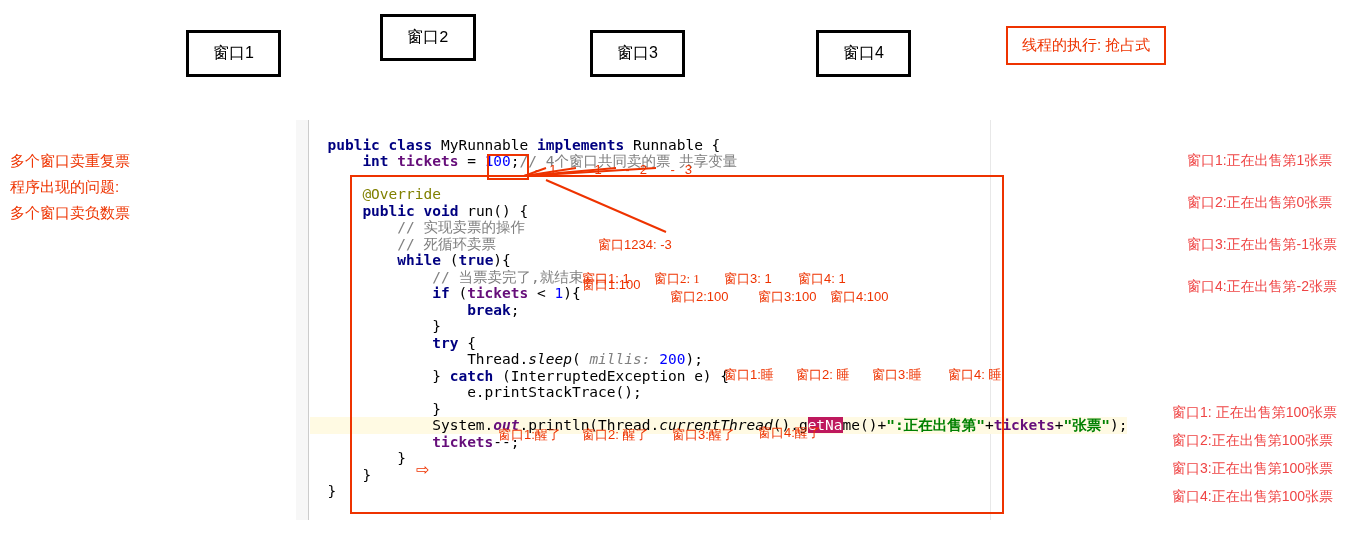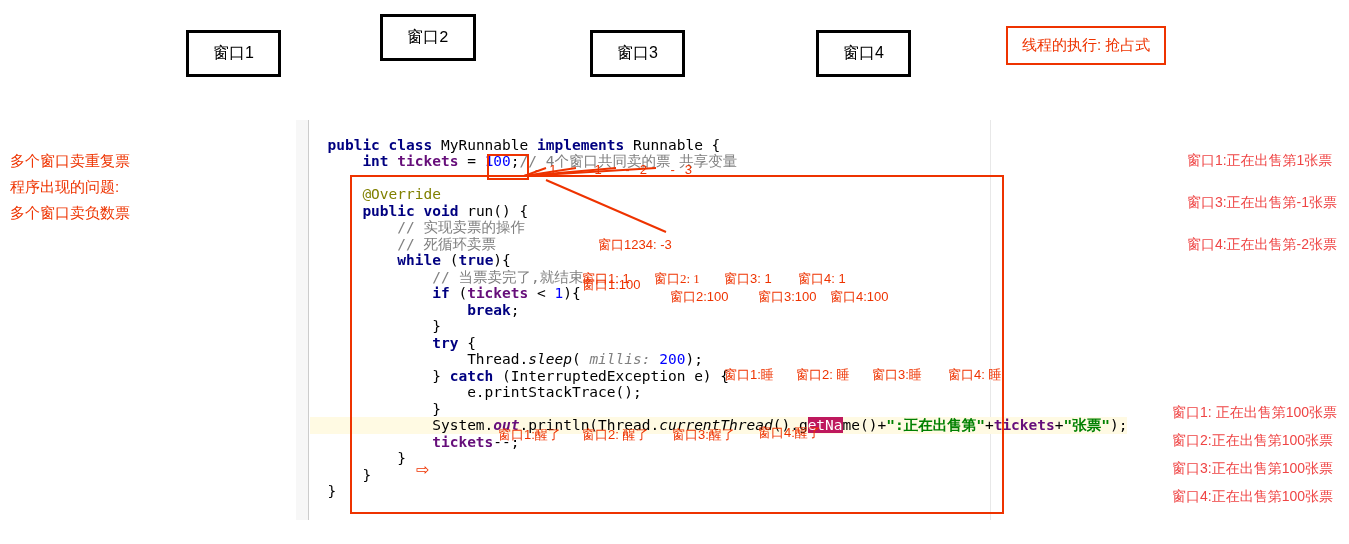--- a/index.html
+++ b/index.html
@@ -178,20 +178,21 @@
   <line x1="38" y1="26" x2="90" y2="18" stroke="#e30" stroke-width="2"></line>
   <line x1="38" y1="26" x2="130" y2="18" stroke="#e30" stroke-width="2"></line>
   <line x1="38" y1="26" x2="170" y2="18" stroke="#e30" stroke-width="2"></line>
   <line x1="60" y1="30" x2="180" y2="82" stroke="#e30" stroke-width="2"></line>
 </svg>
 
 <div class="arrow" style="left:416px; top:460px;">⇨</div>
 
 <div class="right-outputs" style="top:150px;">
   <div style="margin-bottom:22px;">窗口1:正在出售第1张票</div>
+  <div style="margin-bottom:22px;">窗口2:正在出售第0张票</div>
   <div style="margin-bottom:22px;">窗口3:正在出售第-1张票</div>
   <div>窗口4:正在出售第-2张票</div>
 </div>
 
 <div class="right-outputs" style="top:402px;">
   <div style="margin-bottom:8px;">窗口1: 正在出售第100张票</div>
   <div style="margin-bottom:8px;">窗口2:正在出售第100张票</div>
   <div style="margin-bottom:8px;">窗口3:正在出售第100张票</div>
   <div>窗口4:正在出售第100张票</div>
 </div>

